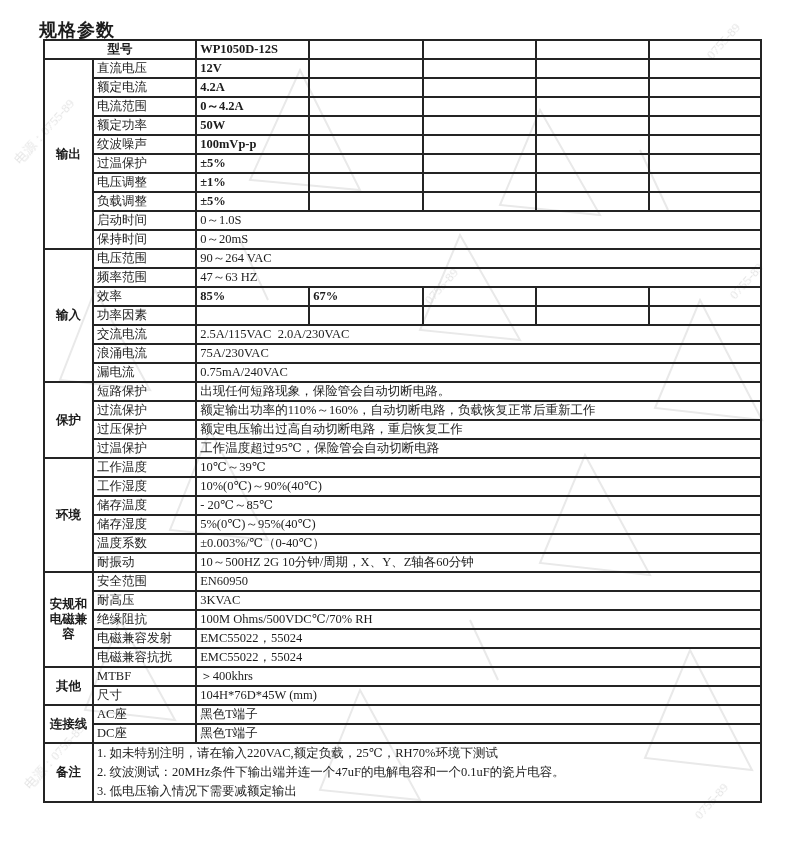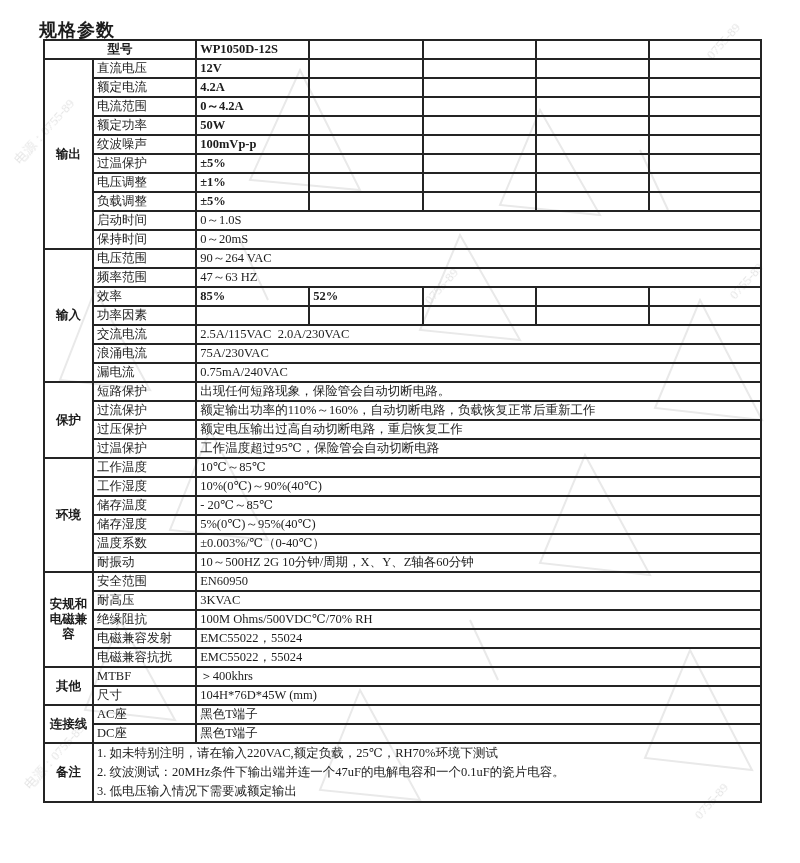--- a/index.html
+++ b/index.html
@@ -161,21 +161,21 @@
         <td class="lbl">电压范围</td>
         <td class="mrg" colspan="5">90～264 VAC</td>
       </tr>
       <tr>
         <td class="lbl">频率范围</td>
         <td class="mrg" colspan="5">47～63 HZ</td>
       </tr>
       <tr>
         <td class="lbl">效率</td>
         <td class="val">85%</td>
-        <td class="val">52%</td>
+        <td class="val">67%</td>
         <td class="val"></td>
         <td class="val"></td>
         <td class="val"></td>
       </tr>
       <tr>
         <td class="lbl">功率因素</td>
         <td class="val"></td>
         <td class="val"></td>
         <td class="val"></td>
         <td class="val"></td>
@@ -206,21 +206,21 @@
         <td class="lbl">过压保护</td>
         <td class="mrg" colspan="5">额定电压输出过高自动切断电路，重启恢复工作</td>
       </tr>
       <tr>
         <td class="lbl">过温保护</td>
         <td class="mrg" colspan="5">工作温度超过95℃，保险管会自动切断电路</td>
       </tr>
       <tr>
         <td class="sec" rowspan="6">环境</td>
         <td class="lbl">工作温度</td>
-        <td class="mrg" colspan="5">10℃～85℃</td>
+        <td class="mrg" colspan="5">10℃～39℃</td>
       </tr>
       <tr>
         <td class="lbl">工作湿度</td>
         <td class="mrg" colspan="5">10%(0℃)～90%(40℃)</td>
       </tr>
       <tr>
         <td class="lbl">储存温度</td>
         <td class="mrg" colspan="5">- 20℃～85℃</td>
       </tr>
       <tr>

